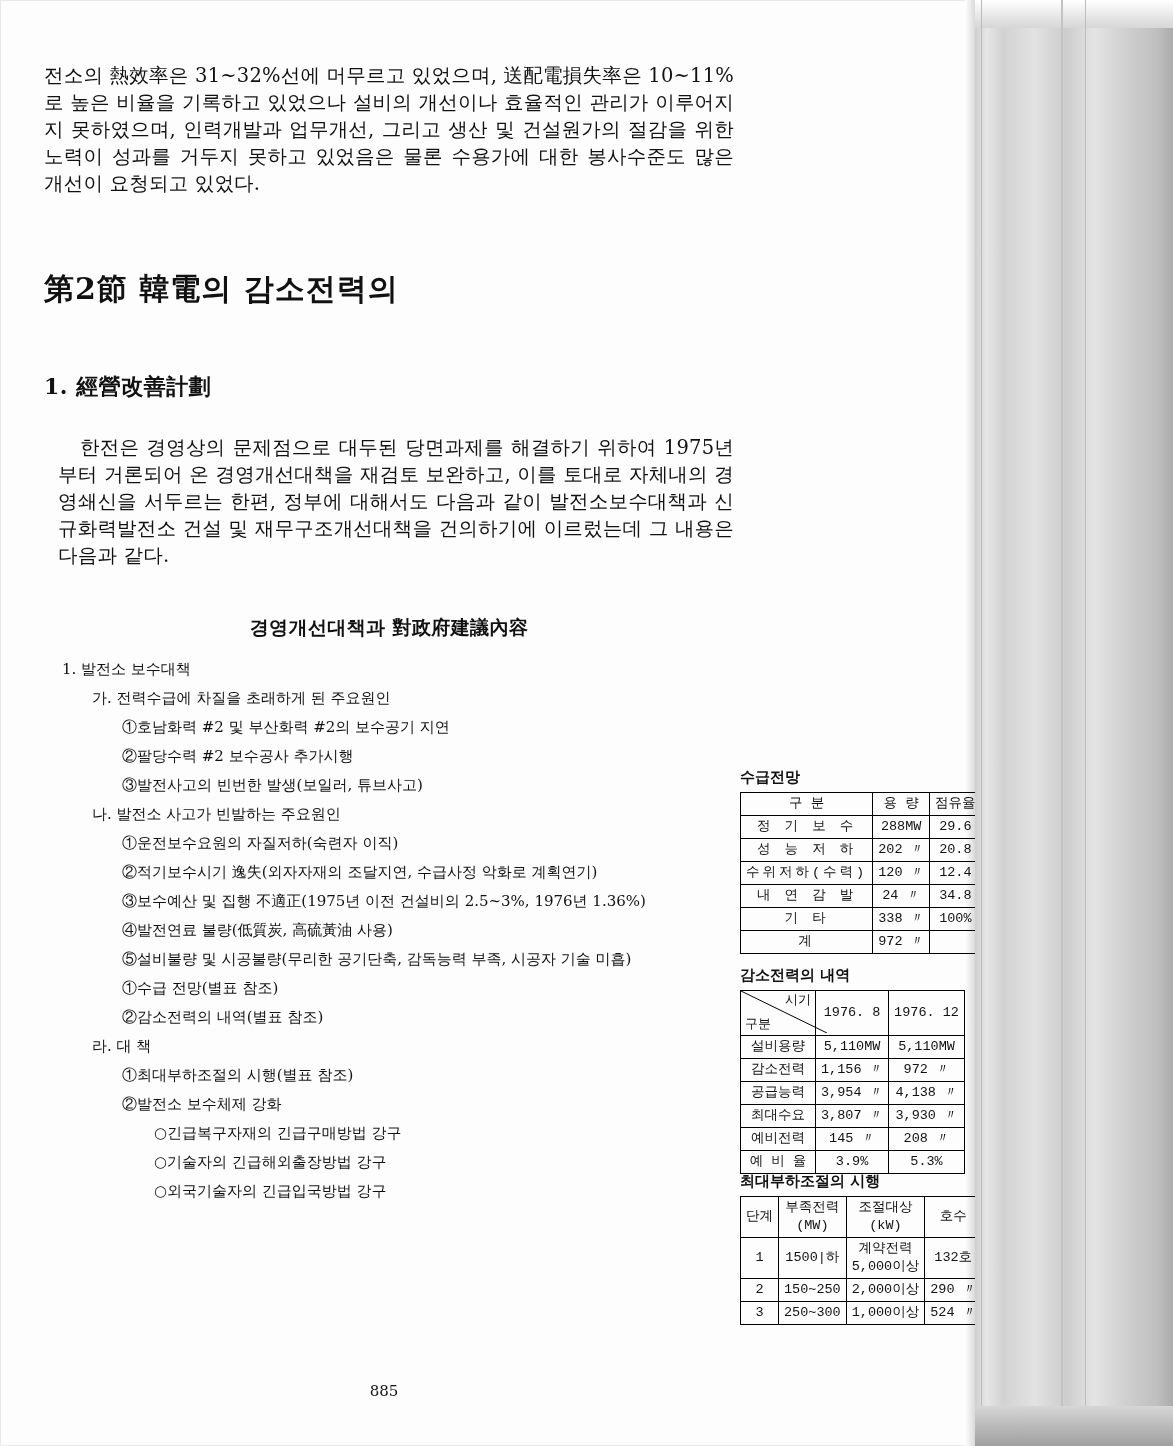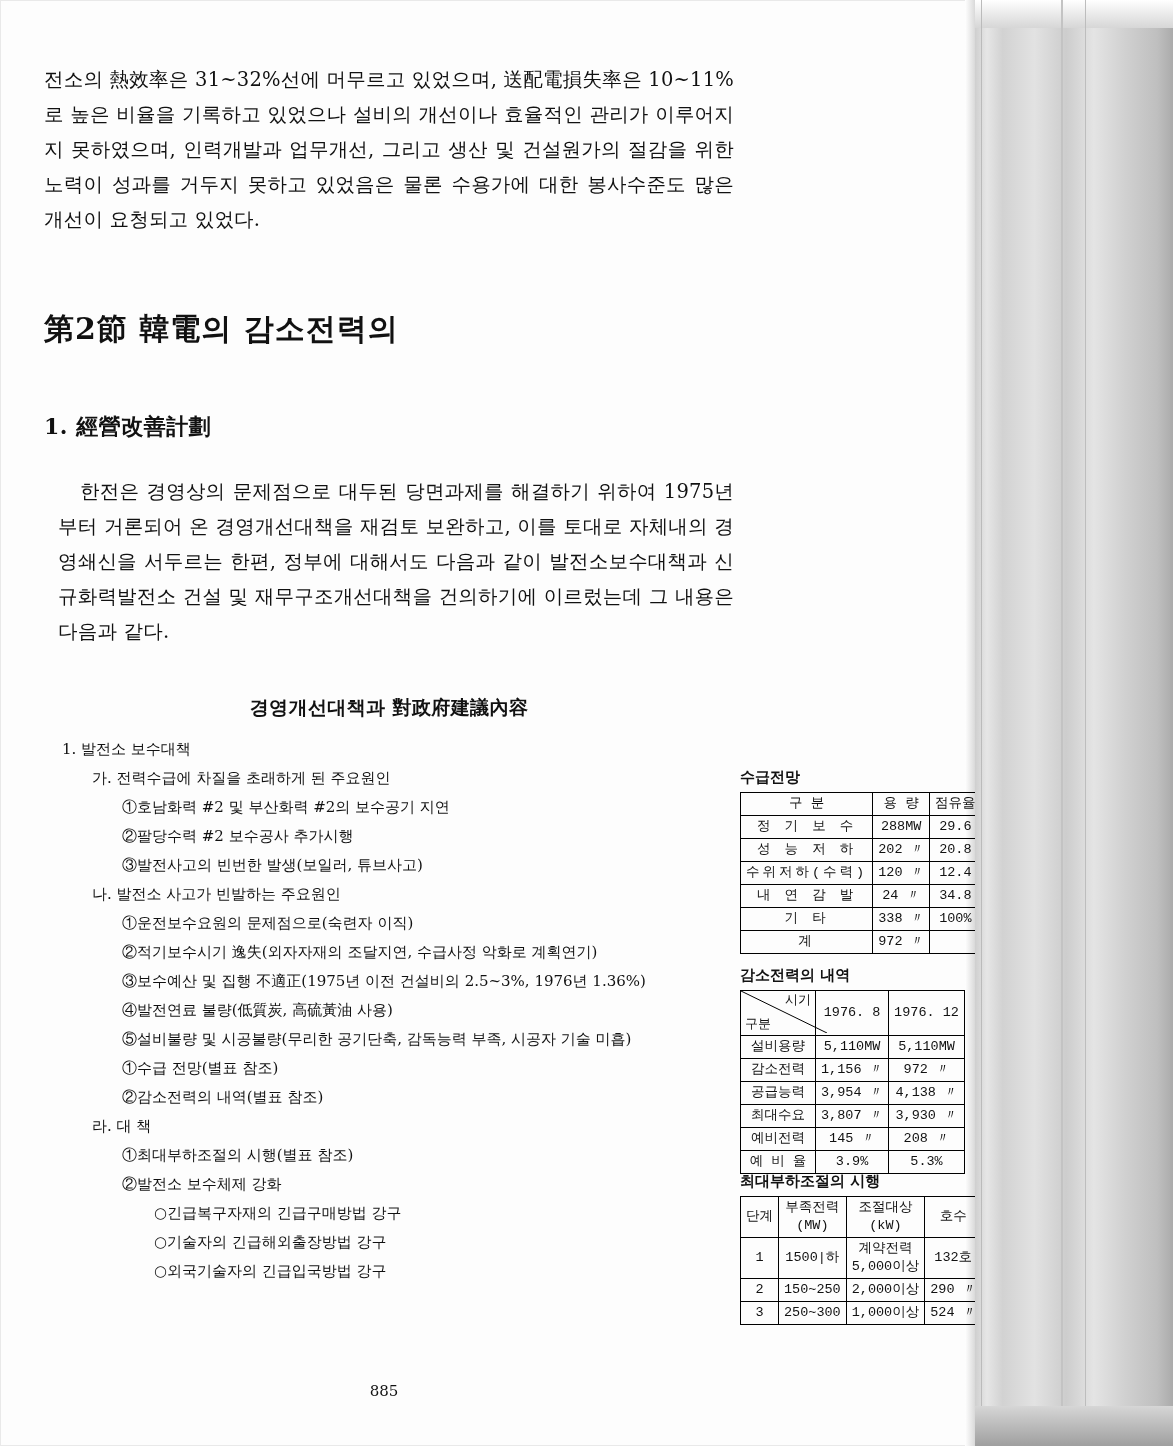--- a/index.html
+++ b/index.html
@@ -31,21 +31,21 @@
   }
   .book-edge .bottom-bevel{
     position:absolute;left:0;bottom:0;width:198px;height:40px;
     background:linear-gradient(to top,#9f9f9f,#d6d6d6);
   }
 
   
   .content{position:absolute;left:44px;top:62px;width:690px;}
 
   p.body-text{
-    font-size:19.5px;line-height:35px;margin:0 0 0 0;
+    font-size:19.5px;line-height:27px;margin:0 0 0 0;
     text-align:justify;letter-spacing:0.2px;
     font-family:"DejaVu Serif", serif;
   }
   p.body-text.indent{text-indent:22px;margin-left:14px;}
 
   h2.section-title{
     font-size:30px;font-weight:bold;margin:0;letter-spacing:1px;
     font-family:"DejaVu Serif", serif;
   }
   h3.subsection-title{
@@ -111,21 +111,21 @@
 
       <div style="height:14px"></div>
 
       <div class="outline" id="outline">
           <div class="lv1">1. 발전소 보수대책</div>
           <div class="lv2">가. 전력수급에 차질을 초래하게 된 주요원인</div>
           <div class="lv3">①호남화력 #2 및 부산화력 #2의 보수공기 지연</div>
           <div class="lv3">②팔당수력 #2 보수공사 추가시행</div>
           <div class="lv3">③발전사고의 빈번한 발생(보일러, 튜브사고)</div>
           <div class="lv2">나. 발전소 사고가 빈발하는 주요원인</div>
-          <div class="lv3">①운전보수요원의 문제점으로(숙련자 이직)</div>
+          <div class="lv3">①운전보수요원의 자질저하(숙련자 이직)</div>
           <div class="lv3">②적기보수시기 逸失(외자자재의 조달지연, 수급사정 악화로 계획연기)</div>
           <div class="lv3">③보수예산 및 집행 不適正(1975년 이전 건설비의 2.5~3%, 1976년 1.36%)</div>
           <div class="lv3">④발전연료 불량(低質炭, 高硫黃油 사용)</div>
           <div class="lv3">⑤설비불량 및 시공불량(무리한 공기단축, 감독능력 부족, 시공자 기술 미흡)</div>
           <div class="lv3">①수급 전망(별표 참조)</div>
           <div class="lv3">②감소전력의 내역(별표 참조)</div>
           <div class="lv2">라. 대  책</div>
           <div class="lv3">①최대부하조절의 시행(별표 참조)</div>
           <div class="lv3">②발전소 보수체제 강화</div>
           <div class="lv4">○긴급복구자재의 긴급구매방법 강구</div>

